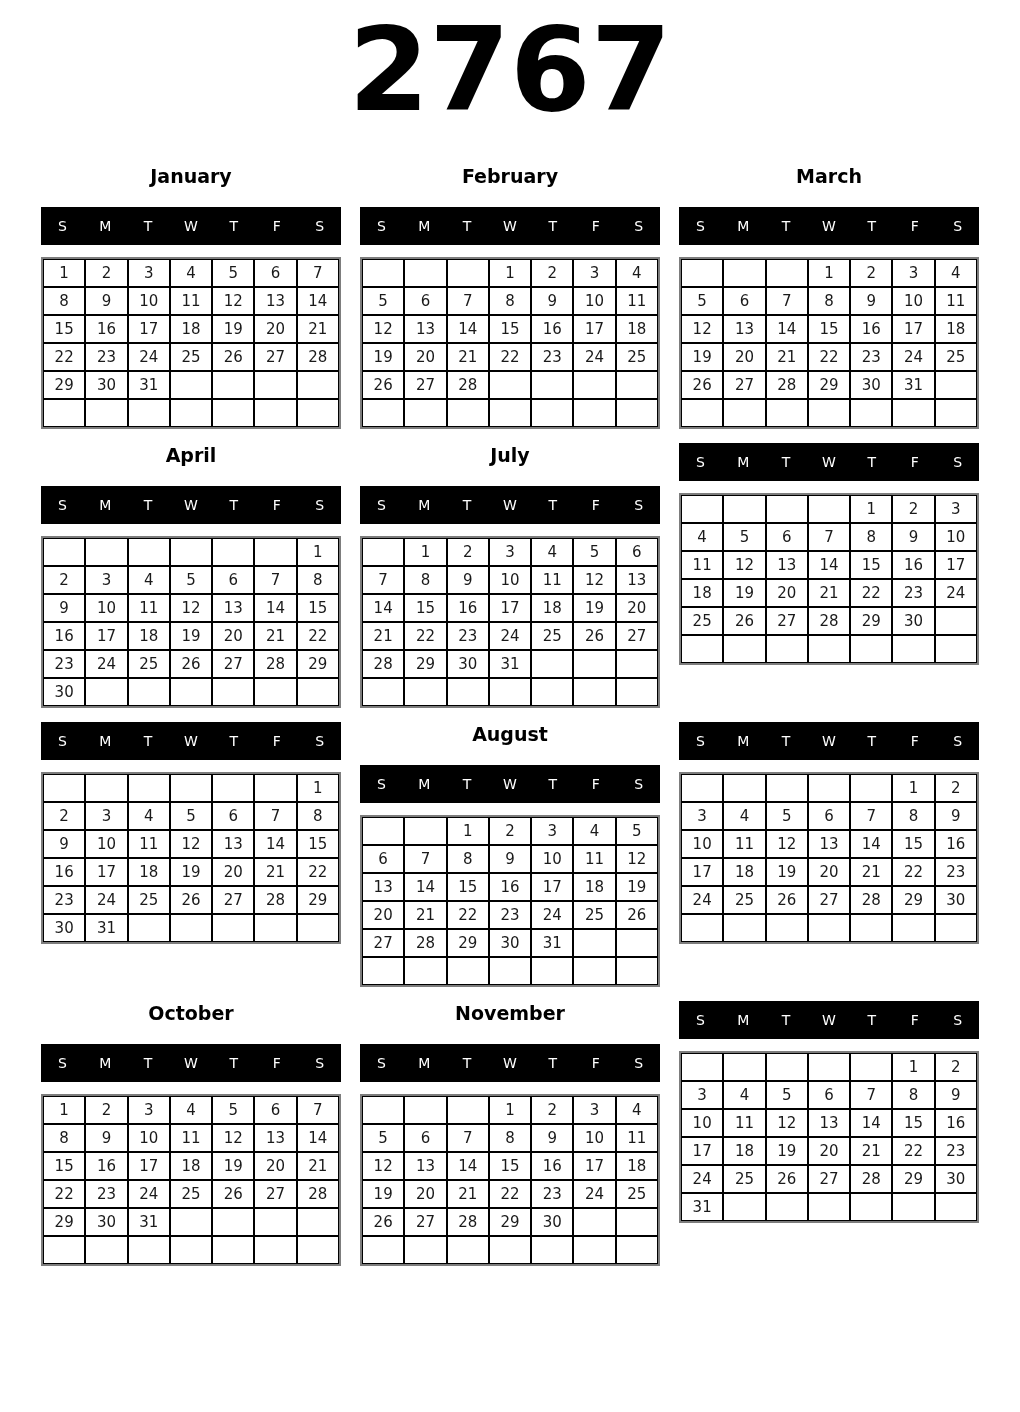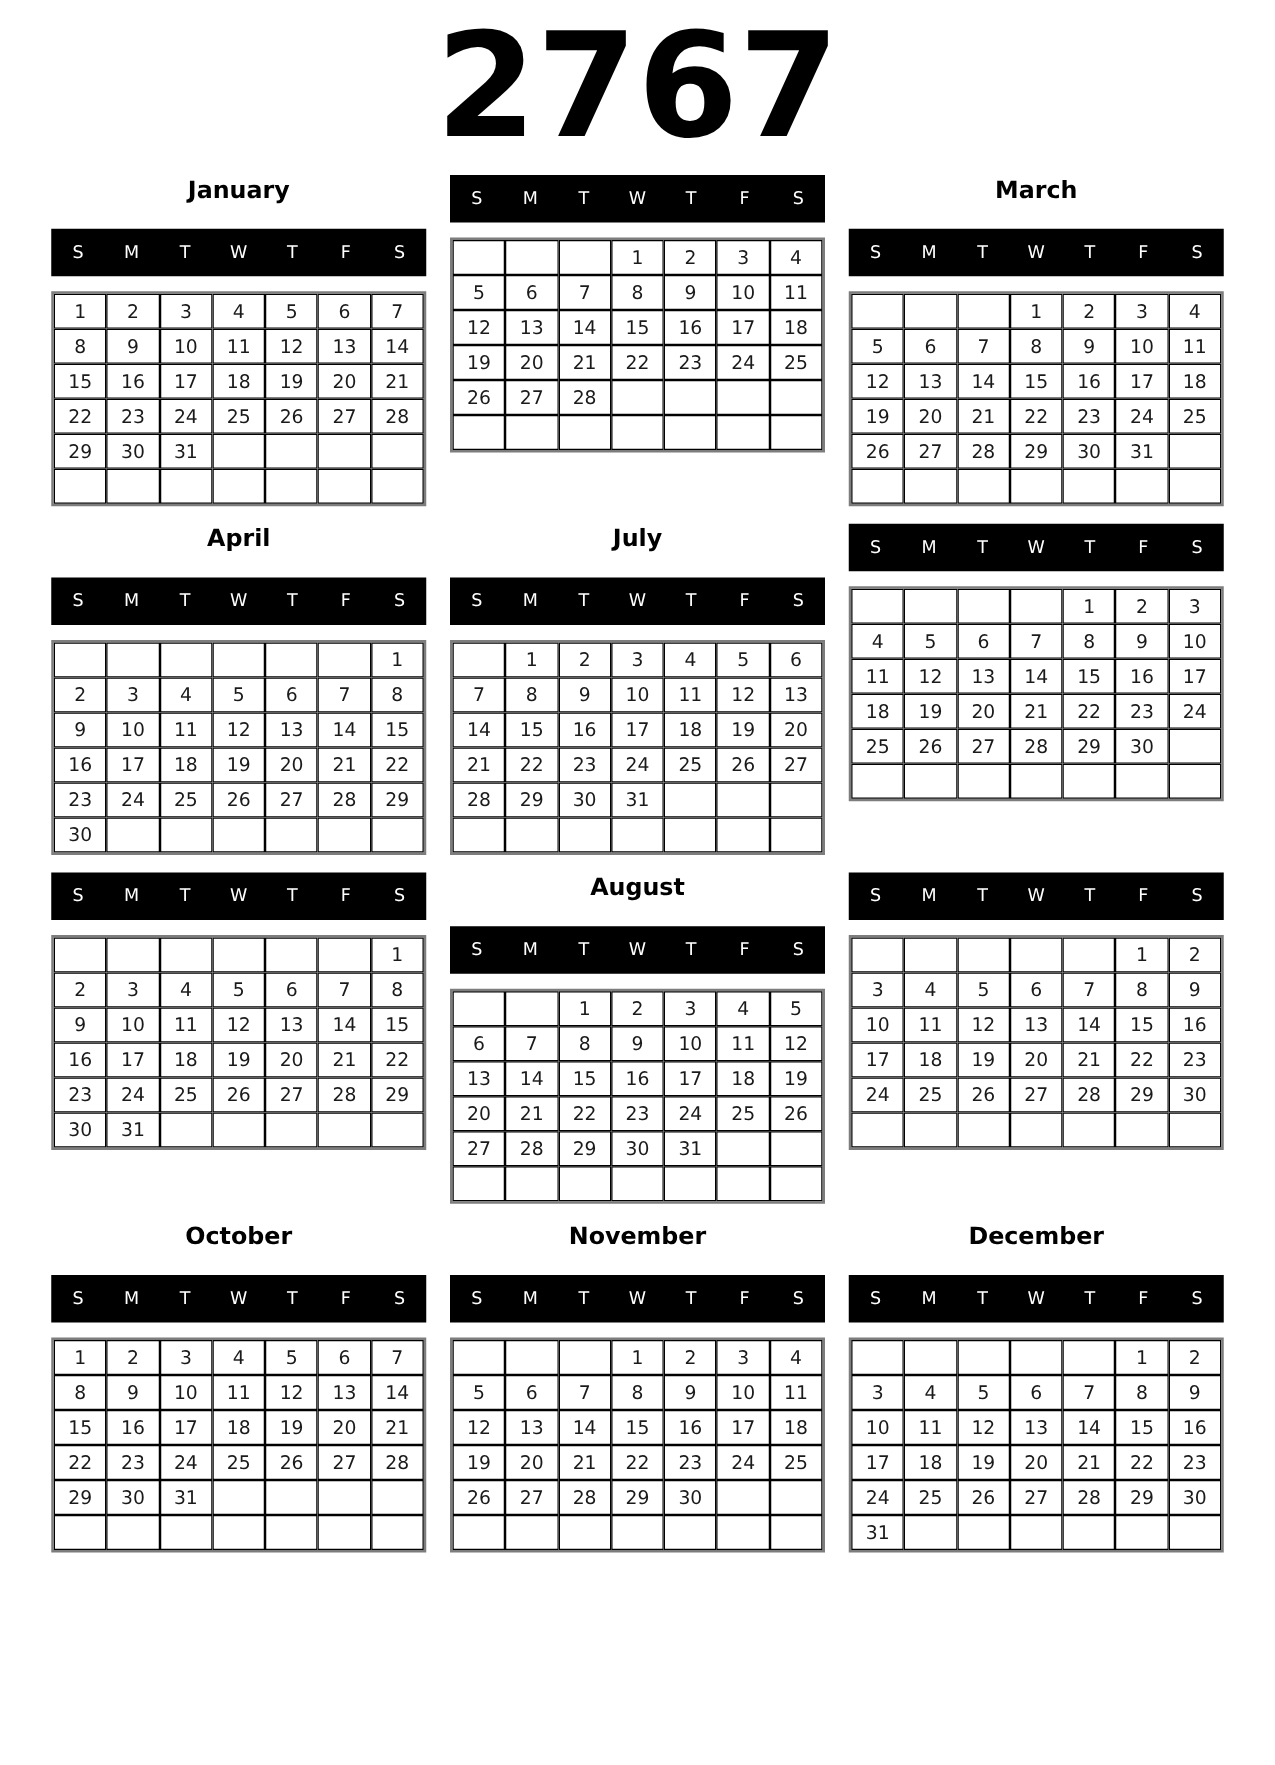--- a/index.html
+++ b/index.html
@@ -18,21 +18,21 @@
     line-height: 1.1;
     padding-top: 6px;
     color: #000000;
   }
   .months-grid {
     display: grid;
     grid-template-columns: repeat(3, 300px);
     justify-content: center;
     column-gap: 19px;
     row-gap: 14px;
-    margin-top: 6px;
+    margin-top: 30px;
   }
   .month { height: 265px; }
   .month-name {
     text-align: center;
     font-size: 19px;
     font-weight: bold;
     height: 24px;
     line-height: 24px;
     margin-bottom: 19px;
     color: #000000;
@@ -124,20 +124,21 @@
           <div class="date-cell"></div>
           <div class="date-cell"></div>
           <div class="date-cell"></div>
           <div class="date-cell"></div>
           <div class="date-cell"></div>
           <div class="date-cell"></div>
         </div>
   </section>
 
   <section class="month">
+    <h2 class="month-name">February</h2>
     <div class="dow-header">
           <span class="dow-cell">S</span>
           <span class="dow-cell">M</span>
           <span class="dow-cell">T</span>
           <span class="dow-cell">W</span>
           <span class="dow-cell">T</span>
           <span class="dow-cell">F</span>
           <span class="dow-cell">S</span>
         </div>
     <div class="date-grid">
@@ -690,21 +691,20 @@
           <div class="date-cell"></div>
           <div class="date-cell"></div>
           <div class="date-cell"></div>
           <div class="date-cell"></div>
           <div class="date-cell"></div>
           <div class="date-cell"></div>
         </div>
   </section>
 
   <section class="month">
-    <h2 class="month-name">December</h2>
     <div class="dow-header">
           <span class="dow-cell">S</span>
           <span class="dow-cell">M</span>
           <span class="dow-cell">T</span>
           <span class="dow-cell">W</span>
           <span class="dow-cell">T</span>
           <span class="dow-cell">F</span>
           <span class="dow-cell">S</span>
         </div>
     <div class="date-grid">

